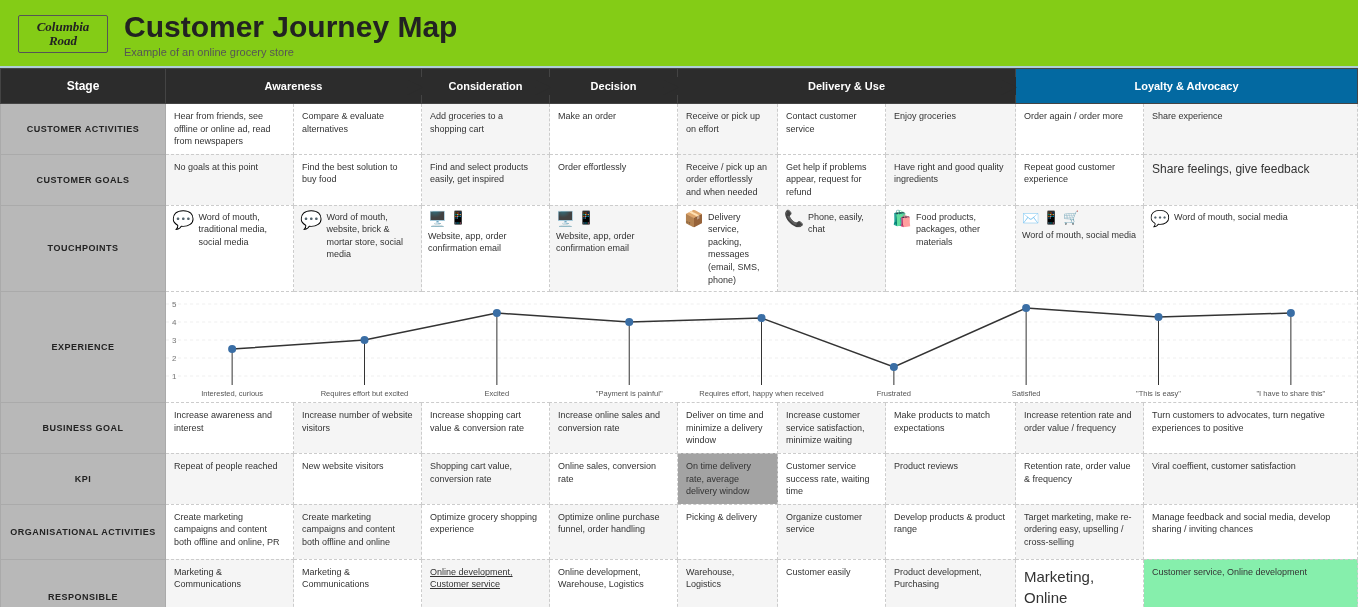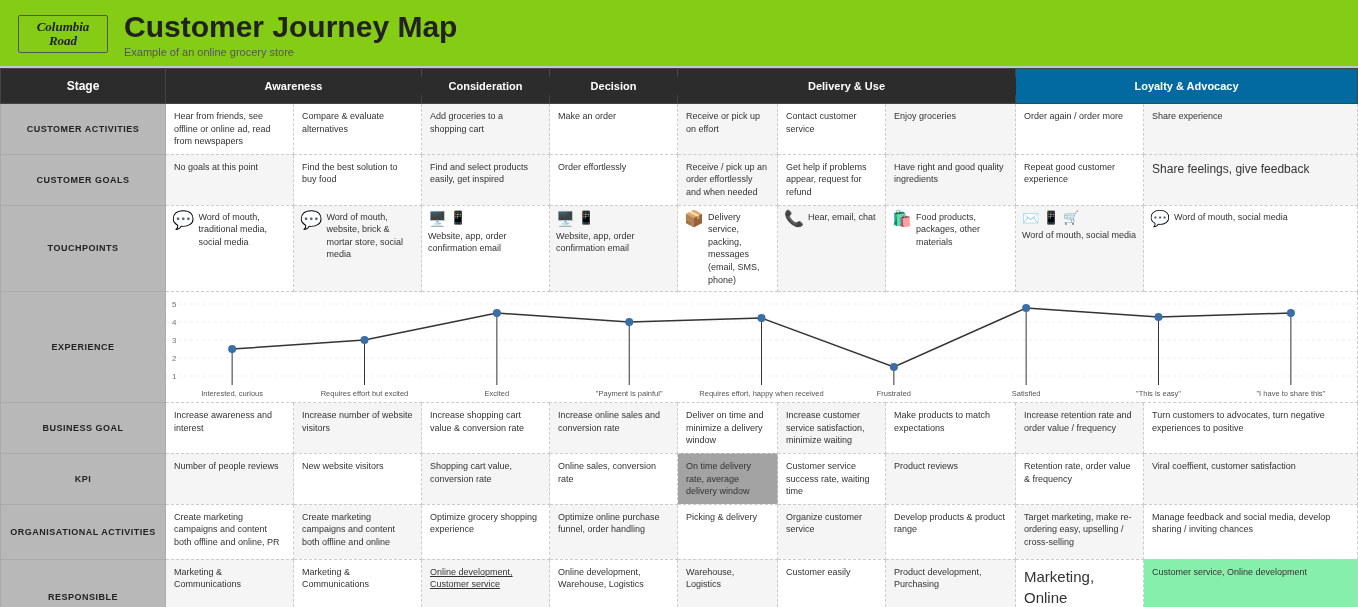--- a/index.html
+++ b/index.html
@@ -122,21 +122,21 @@
     </td>
     <td style="background:#fff; padding:5px 6px; border:1px dashed #ccc; vertical-align:top; font-size:9px; color:#333; line-height:1.4;">
       <div style="display:flex; align-items:flex-start; gap:4px;">
         <span style="font-size:16px; line-height:1; flex-shrink:0;">📦</span>
         <span>Delivery service, packing, messages (email, SMS, phone)</span>
       </div>
     </td>
     <td style="background:#f5f5f5; padding:5px 6px; border:1px dashed #ccc; vertical-align:top; font-size:9px; color:#333; line-height:1.4;">
       <div style="display:flex; align-items:flex-start; gap:4px;">
         <span style="font-size:16px; line-height:1; flex-shrink:0;">📞</span>
-        <span>Hear, email, chat</span>
+        <span>Phone, easily, chat</span>
       </div>
     </td>
     <td style="background:#fff; padding:5px 6px; border:1px dashed #ccc; vertical-align:top; font-size:9px; color:#333; line-height:1.4;">
       <div style="display:flex; align-items:flex-start; gap:4px;">
         <span style="font-size:16px; line-height:1; flex-shrink:0;">🛍️</span>
         <span>Food products, packages, other materials</span>
       </div>
     </td>
     <td style="background:#f5f5f5; padding:5px 6px; border:1px dashed #ccc; vertical-align:top; font-size:9px; color:#333; line-height:1.4;">
       <div style="display:flex; align-items:flex-start; gap:4px; flex-wrap:wrap;">
@@ -239,21 +239,21 @@
     <td style="background:#f5f5f5; padding:6px 8px; border:1px dashed #ccc; vertical-align:top; font-size:9px; color:#333; line-height:1.4;">Increase online sales and conversion rate</td>
     <td style="background:#fff; padding:6px 8px; border:1px dashed #ccc; vertical-align:top; font-size:9px; color:#333; line-height:1.4;">Deliver on time and minimize a delivery window</td>
     <td style="background:#f5f5f5; padding:6px 8px; border:1px dashed #ccc; vertical-align:top; font-size:9px; color:#333; line-height:1.4;">Increase customer service satisfaction, minimize waiting</td>
     <td style="background:#fff; padding:6px 8px; border:1px dashed #ccc; vertical-align:top; font-size:9px; color:#333; line-height:1.4;">Make products to match expectations</td>
     <td style="background:#f5f5f5; padding:6px 8px; border:1px dashed #ccc; vertical-align:top; font-size:9px; color:#333; line-height:1.4;">Increase retention rate and order value / frequency</td>
     <td style="background:#fff; padding:6px 8px; border:1px dashed #ccc; vertical-align:top; font-size:9px; color:#333; line-height:1.4;">Turn customers to advocates, turn negative experiences to positive</td>
   </tr>
 
   <tr>
     <td style="background:#b8b8b8; text-align:center; font-weight:bold; font-size:9px; letter-spacing:0.5px; color:#222; padding:8px 5px; border:1px solid #aaa; vertical-align:middle; text-transform:uppercase;">KPI</td>
-    <td style="background:#f5f5f5; padding:6px 8px; border:1px dashed #ccc; vertical-align:top; font-size:9px; color:#333; line-height:1.4;">Number of people reviews</td>
+    <td style="background:#f5f5f5; padding:6px 8px; border:1px dashed #ccc; vertical-align:top; font-size:9px; color:#333; line-height:1.4;">Repeat of people reached</td>
     <td style="background:#fff; padding:6px 8px; border:1px dashed #ccc; vertical-align:top; font-size:9px; color:#333; line-height:1.4;">New website visitors</td>
     <td style="background:#f5f5f5; padding:6px 8px; border:1px dashed #ccc; vertical-align:top; font-size:9px; color:#333; line-height:1.4;">Shopping cart value, conversion rate</td>
     <td style="background:#fff; padding:6px 8px; border:1px dashed #ccc; vertical-align:top; font-size:9px; color:#333; line-height:1.4;">Online sales, conversion rate</td>
     <td style="background:#a3a3a3; padding:6px 8px; border:1px dashed #ccc; vertical-align:top; font-size:9px; color:#333; line-height:1.4;">On time delivery rate, average delivery window</td>
     <td style="background:#fff; padding:6px 8px; border:1px dashed #ccc; vertical-align:top; font-size:9px; color:#333; line-height:1.4;">Customer service success rate, waiting time</td>
     <td style="background:#f5f5f5; padding:6px 8px; border:1px dashed #ccc; vertical-align:top; font-size:9px; color:#333; line-height:1.4;">Product reviews</td>
     <td style="background:#fff; padding:6px 8px; border:1px dashed #ccc; vertical-align:top; font-size:9px; color:#333; line-height:1.4;">Retention rate, order value &amp; frequency</td>
     <td style="background:#f5f5f5; padding:6px 8px; border:1px dashed #ccc; vertical-align:top; font-size:9px; color:#333; line-height:1.4;">Viral coeffient, customer satisfaction</td>
   </tr>
 

